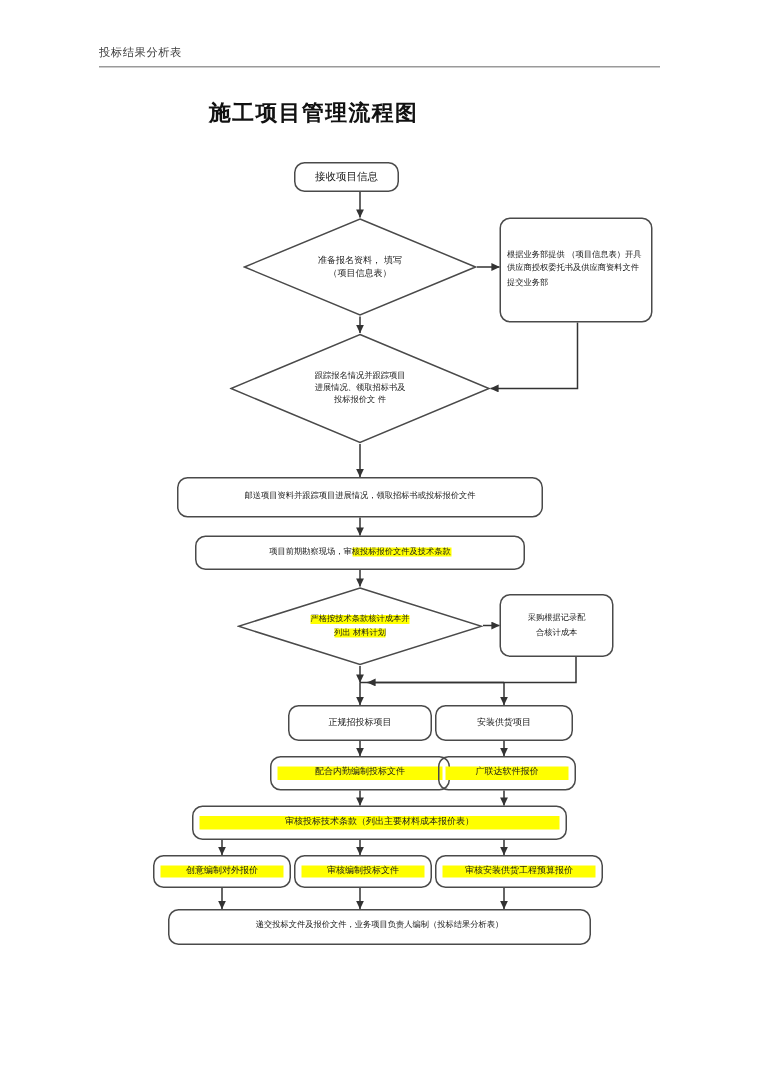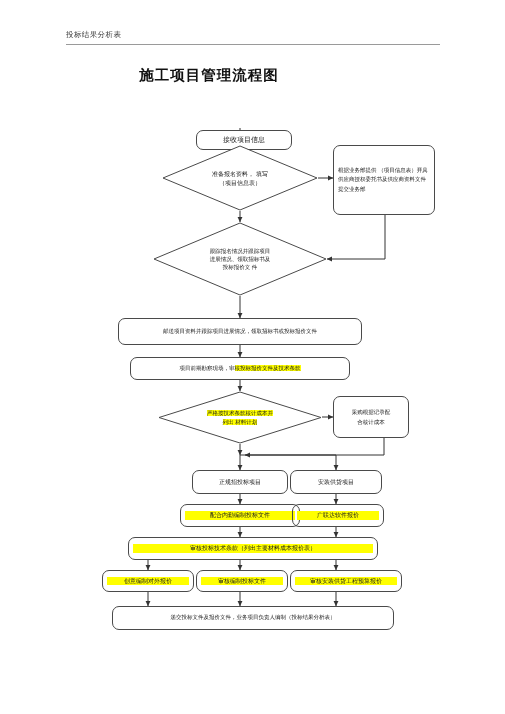--- a/index.html
+++ b/index.html
@@ -132,21 +132,21 @@
         <path d="M240,592 L240,606"></path>
         <path d="M336,592 L336,606"></path>
       </g>
       <g stroke="#333" stroke-width="1" fill="none">
 
         <path d="M240,455 L336,455"></path>
       </g>
     </svg>
   </div>
 
-  <div class="node rounded f7" style="left:196px;top:108px;width:96px;height:20px;margin-top:22px;">
+  <div class="node rounded f7" style="left:196px;top:108px;width:70px;height:20px;">
     <div class="inner">接收项目信息</div>
   </div>
 
   <div class="diamond" style="left:162px;top:145px;width:156px;height:66px;">
     <svg class="dshape" viewBox="0 0 156 66" preserveAspectRatio="none">
       <polygon points="78,1 155,33 78,65 1,33" fill="#fff" stroke="#4a4a4a" stroke-width="1"></polygon>
     </svg>
     <div class="dtext f6">
       <div>准备报名资料， 填写</div>
       <div>（项目信息表）</div>

